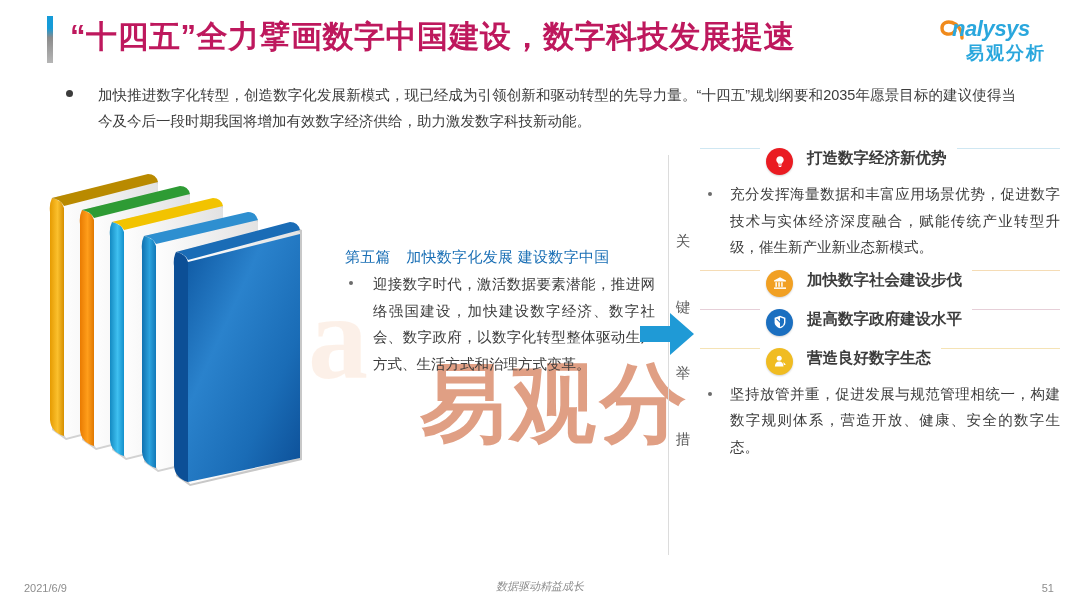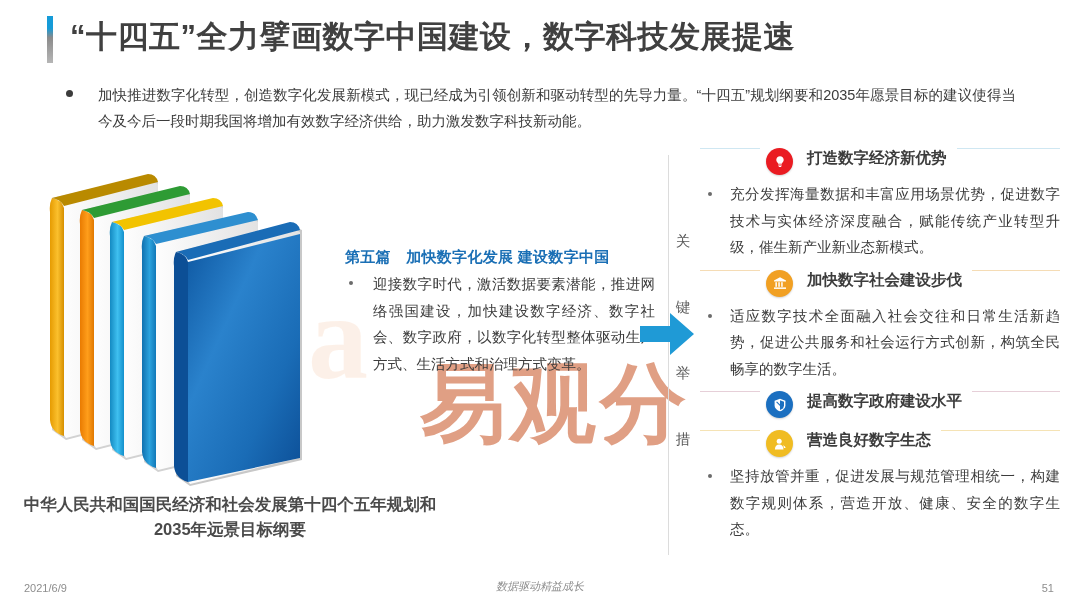--- a/index.html
+++ b/index.html
@@ -29,21 +29,21 @@
   }
 
   
   .title-bar{
     position:absolute;left:47px;top:16px;width:6px;height:47px;
     background:linear-gradient(#159bd8 0%,#159bd8 26%,#8b8b8b 46%,#b6b6b6 100%);
     z-index:3;
   }
   .page-title{
     position:absolute;left:70px;top:16px;
-    font-size:31px;font-weight:bold;color:#404040;letter-spacing:.5px;
+    font-size:31px;font-weight:bold;color:#be185d;letter-spacing:.5px;
     white-space:nowrap;z-index:3;
   }
 
   .logo{position:absolute;right:22px;top:14px;width:120px;height:52px;z-index:3;}
   .logo-word{
     position:absolute;left:14px;top:2px;font-size:22px;font-style:italic;
     font-weight:bold;color:#2aa7dd;letter-spacing:-.4px;
     font-family:"Liberation Sans",sans-serif;
   }
   .logo-arc{position:absolute;left:0px;top:0px;}
@@ -67,21 +67,21 @@
   .books{position:absolute;left:40px;top:168px;width:280px;height:320px;z-index:2;}
   .caption{
     position:absolute;left:20px;top:492px;width:420px;z-index:3;
     text-align:center;font-size:16.5px;font-weight:bold;line-height:25px;
     color:#4a4a4a;
   }
 
   
   .mid{position:absolute;left:345px;top:248px;width:310px;z-index:3;}
   .mid-title{
-    font-size:15px;font-weight:bold;color:#1a6fb5;letter-spacing:.3px;
+    font-size:15px;font-weight:normal;color:#1a6fb5;letter-spacing:.3px;
     white-space:nowrap;
   }
   .mid-body{
     position:relative;margin-top:4px;font-size:14.5px;line-height:26.5px;
     color:#3c3c3c;padding-left:28px;text-align:justify;
   }
   .mid-body .dot{
     position:absolute;left:4px;top:10px;width:4px;height:4px;border-radius:50%;
     background:#6b6b6b;
   }
@@ -145,20 +145,27 @@
 <div class="slide">
 
   <div class="watermark">
     <div class="wm-a">a</div>
     <div class="wm-cn">易观分</div>
   </div>
 
   <div class="title-bar"></div>
   <div class="page-title">“十四五”全力擘画数字中国建设，数字科技发展提速</div>
 
+  <div class="logo">
+    <svg class="logo-arc" width="30" height="28" viewBox="0 0 30 28">
+      <path d="M24 24 C24 6, 4 4, 4 14 C4 21, 13 22, 17 17" fill="none" stroke="#f08a1c" stroke-width="3.4" stroke-linecap="round"></path>
+    </svg>
+    <div class="logo-word">nalysys</div>
+    <div class="logo-cn">易观分析</div>
+  </div>
 
   <div class="lead">
     <span class="dot"></span>
     <p>加快推进数字化转型，创造数字化发展新模式，现已经成为引领创新和驱动转型的先导力量。“十四五”规划纲要和2035年愿景目标的建议使得当今及今后一段时期我国将增加有效数字经济供给，助力激发数字科技新动能。</p>
   </div>
 
   <div class="books">
     <svg width="280" height="320" viewBox="0 0 280 320">
       <defs>
         <linearGradient id="g1" x1="0" y1="0" x2="1" y2="0">
@@ -214,21 +221,20 @@
       <path d="M104 68 L208 44 Q216 44 218 52 L116 76 Q112 69 104 68 Z" fill="#2e8fd0"></path>
 
       <path d="M136 84 L248 56 L262 62 L262 292 L150 318 L136 308 Z" fill="#c8c8c8"></path>
       <path d="M142 86 L250 58 L260 64 L260 290 L150 316 L142 304 Z" fill="url(#gp)"></path>
       <path d="M136 84 Q133 90 134 98 L134 298 Q135 310 148 314 L148 94 Q146 86 136 84 Z" fill="#0c4f96"></path>
       <path d="M148 94 L260 66 L260 290 L148 314 Z" fill="url(#g5)"></path>
       <path d="M136 84 L250 54 Q258 54 260 62 L148 92 Q144 85 136 84 Z" fill="#1a6cb6"></path>
     </svg>
   </div>
 
-  <div class="caption">中华人民共和国国民经济和社会发展第十四个五年规划和2035年远景目标纲要</div>
 
   <div class="mid">
     <div class="mid-title">第五篇　加快数字化发展 建设数字中国</div>
     <div class="mid-body">
       <span class="dot"></span>
       <span>迎接数字时代，激活数据要素潜能，推进网络强国建设，加快建设数字经济、数字社会、数字政府，以数字化转型整体驱动生产方式、生活方式和治理方式变革。</span>
     </div>
   </div>
 
   <div class="arrow">
@@ -274,24 +280,20 @@
             <path d="M8 2.3 L14 5.4 L14 6.4 L2 6.4 L2 5.4 Z" fill="#fff"></path>
             <rect x="3.4" y="7.2" width="1.5" height="4.6" fill="#fff"></rect>
             <rect x="6.3" y="7.2" width="1.5" height="4.6" fill="#fff"></rect>
             <rect x="9.2" y="7.2" width="1.5" height="4.6" fill="#fff"></rect>
             <rect x="2" y="12.4" width="12" height="1.5" fill="#fff"></rect>
           </svg>
         </div>
         <div class="sec-title">加快数字社会建设步伐</div>
         <div class="rule rule-r" style="background:#f5dcb5"></div>
       </div>
-      <div class="sec-body">
-        <span class="dot"></span>
-        <span>适应数字技术全面融入社会交往和日常生活新趋势，促进公共服务和社会运行方式创新，构筑全民畅享的数字生活。</span>
-      </div>
     </div>
 
     <div class="sec">
       <div class="sec-head">
         <div class="rule rule-l" style="background:#e6cfd8"></div>
         <div class="sec-icon" style="background:#1b6fc0">
           <svg width="16" height="16" viewBox="0 0 16 16">
             <path d="M8 1.8 L13.4 3.7 L13.4 8.2 C13.4 11.3 10.9 13.4 8 14.3 C5.1 13.4 2.6 11.3 2.6 8.2 L2.6 3.7 Z" fill="#fff"></path>
             <path d="M8 3.3 L12 4.7 L12 8.2 C12 10.5 10.2 12.1 8 12.9 Z" fill="#1b6fc0"></path>
             <path d="M4.6 4.9 L11.2 11.4" stroke="#1b6fc0" stroke-width="1.1" fill="none"></path>

